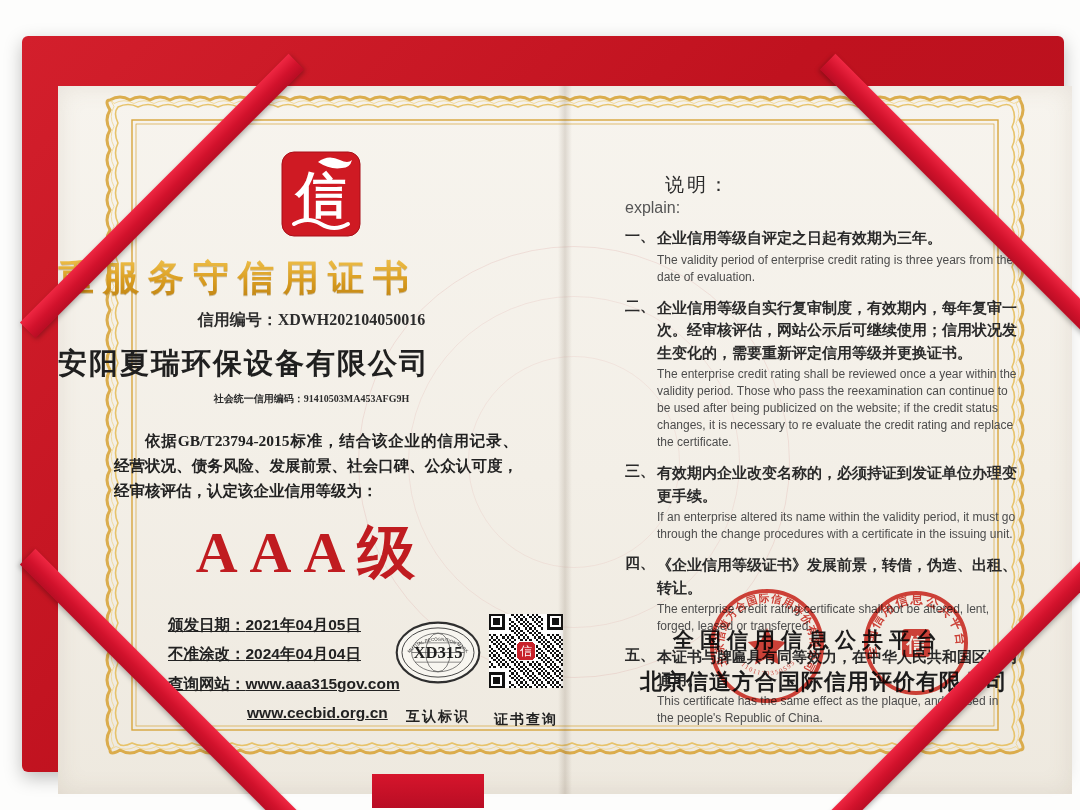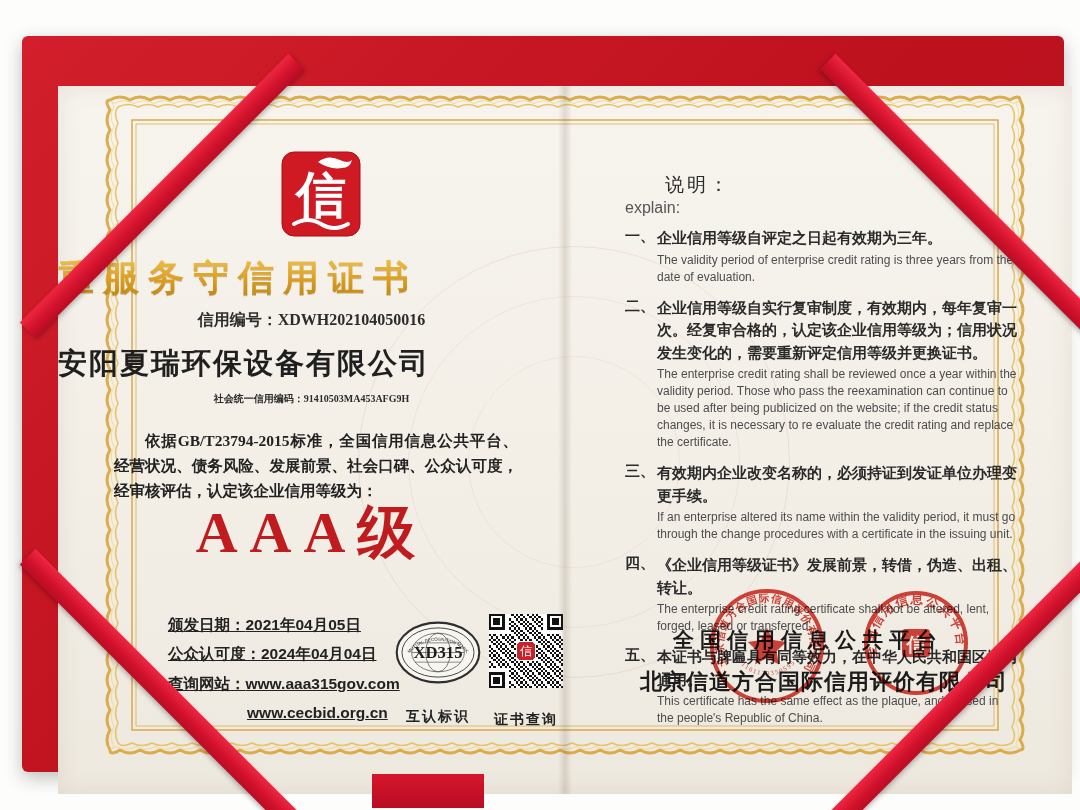--- a/index.html
+++ b/index.html
@@ -58,21 +58,21 @@
     white-space:nowrap;
   }
   .credit-no{position:absolute;left:0;top:224px;width:100%;text-align:center;font-size:16px;color:#2c2c2c;font-weight:bold;}
   .company{position:absolute;left:0;top:258px;width:100%;font-size:29px;font-weight:bold;color:#1f1f1f;letter-spacing:2px;}
   .social-code{position:absolute;left:0;top:306px;width:100%;text-align:center;font-size:10px;color:#2c2c2c;font-weight:bold;}
   .statement{
     position:absolute;left:56px;top:342px;width:404px;
     font-size:15.5px;line-height:1.62;color:#222;text-align:justify;text-indent:2em;font-weight:bold;
   }
   .rating{
-    position:absolute;left:0;top:408px;width:100%;text-align:center;
+    position:absolute;left:0;top:428px;width:100%;text-align:center;
     font-size:58px;font-weight:bold;color:#c01c20;letter-spacing:12px;
   }
   .dates{position:absolute;left:110px;top:524px;font-size:15.5px;color:#222;line-height:1.9;font-weight:bold;font-family:"Liberation Sans", sans-serif;text-decoration:underline;}
   .dates .indent{padding-left:5.1em;}
   .mark-badge{position:absolute;left:336px;top:534px;width:88px;text-align:center;}
   .mark-badge .lbl,.qr-block .lbl{margin-top:19px;font-size:14px;color:#222;font-weight:bold;font-family:"Liberation Sans", sans-serif;letter-spacing:2px;}
   .qr-block{position:absolute;left:428px;top:528px;width:80px;text-align:center;}
 
   .explain{position:absolute;left:60px;top:86px;width:392px;font-family:"Liberation Sans", sans-serif;}
   .explain-h{font-size:19px;font-weight:normal;color:#2a2a2a;letter-spacing:3px;margin-left:40px;}
@@ -123,27 +123,27 @@
       <div class="credit-no">
         <span>信用编号：</span><span>XDWH202104050016</span>
       </div>
 
       <div class="company">安阳夏瑞环保设备有限公司</div>
 
       <div class="social-code">
         <span>社会统一信用编码：</span><span>91410503MA453AFG9H</span>
       </div>
 
-      <div class="statement">依据GB/T23794-2015标准，全国信用信息公共平台、经营状况、债务风险、发展前景、社会口碑、公众认可度，经审核评估，认定该企业信用等级为：</div>
+      <div class="statement">依据GB/T23794-2015标准，结合该企业的信用记录、经营状况、债务风险、发展前景、社会口碑、公众认可度，经审核评估，认定该企业信用等级为：</div>
 
       <div class="rating">AAA级</div>
 
       <div class="dates">
         <div><span>颁发日期：</span><span>2021年04月05日</span></div>
-        <div><span>公众认可度：</span><span>2024年04月04日</span></div>
+        <div><span>不准涂改：</span><span>2024年04月04日</span></div>
         <div><span>查询网站：</span><span>www.aaa315gov.com</span></div>
         <div class="indent">www.cecbid.org.cn</div>
       </div>
 
       <div class="mark-badge">
         <svg viewBox="0 0 100 74" width="88" height="65">
           <defs>
             <path id="arcTop" d="M14,44 A38,30 0 0,1 86,44"></path>
             <path id="arcBot" d="M16,34 A38,30 0 0,0 84,34"></path>
           </defs>
@@ -512,21 +512,21 @@
         <div class="explain-h-en">explain:</div>
         <div id="explain-list">
   <div class="x-item">
     <span class="x-no">一、</span>
     <div class="x-zh">企业信用等级自评定之日起有效期为三年。</div>
     <div class="x-en">The validity period of enterprise credit rating is three years from the date of evaluation.</div>
   </div>
 
   <div class="x-item">
     <span class="x-no">二、</span>
-    <div class="x-zh">企业信用等级自实行复审制度，有效期内，每年复审一次。经复审合格的，认定该企业信用等级为；信用状况发生变化的，需要重新评定信用等级并更换证书。</div>
+    <div class="x-zh">企业信用等级自实行复审制度，有效期内，每年复审一次。经审核评估，网站公示后可继续使用；信用状况发生变化的，需要重新评定信用等级并更换证书。</div>
     <div class="x-en">The enterprise credit rating shall be reviewed once a year within the validity period. Those who pass the reexamination can continue to be used after being publicized on the website; if the credit status changes, it is necessary to re evaluate the credit rating and replace the certificate.</div>
   </div>
 
   <div class="x-item">
     <span class="x-no">三、</span>
     <div class="x-zh">有效期内企业改变名称的，必须持证到发证单位办理变更手续。</div>
     <div class="x-en">If an enterprise altered its name within the validity period, it must go through the change procedures with a certificate in the issuing unit.</div>
   </div>
 
   <div class="x-item">

